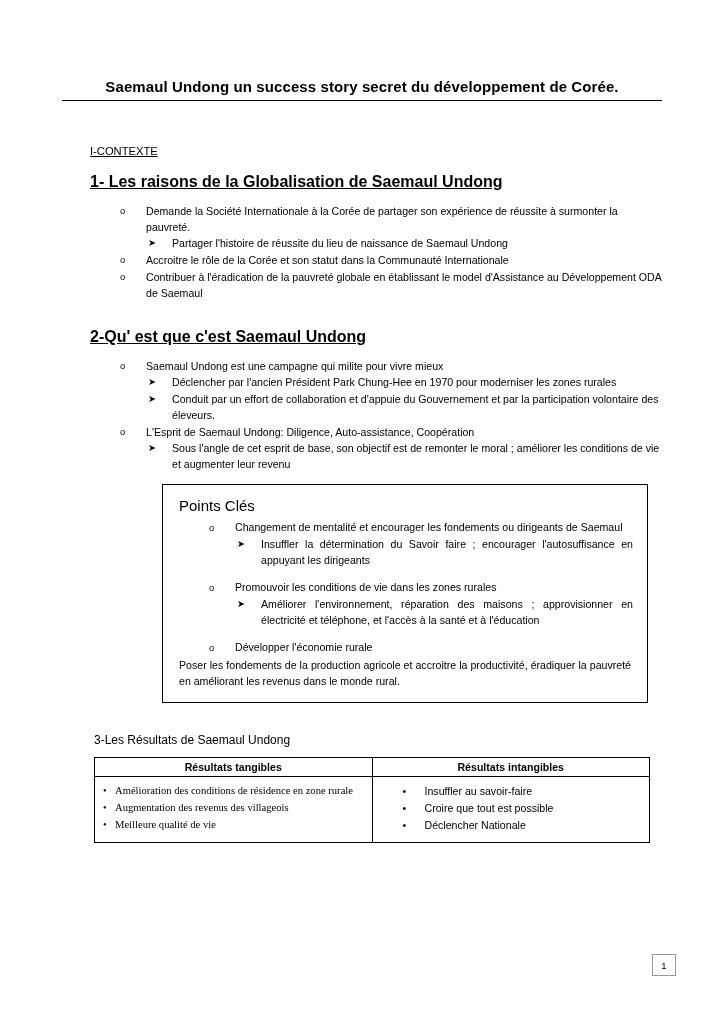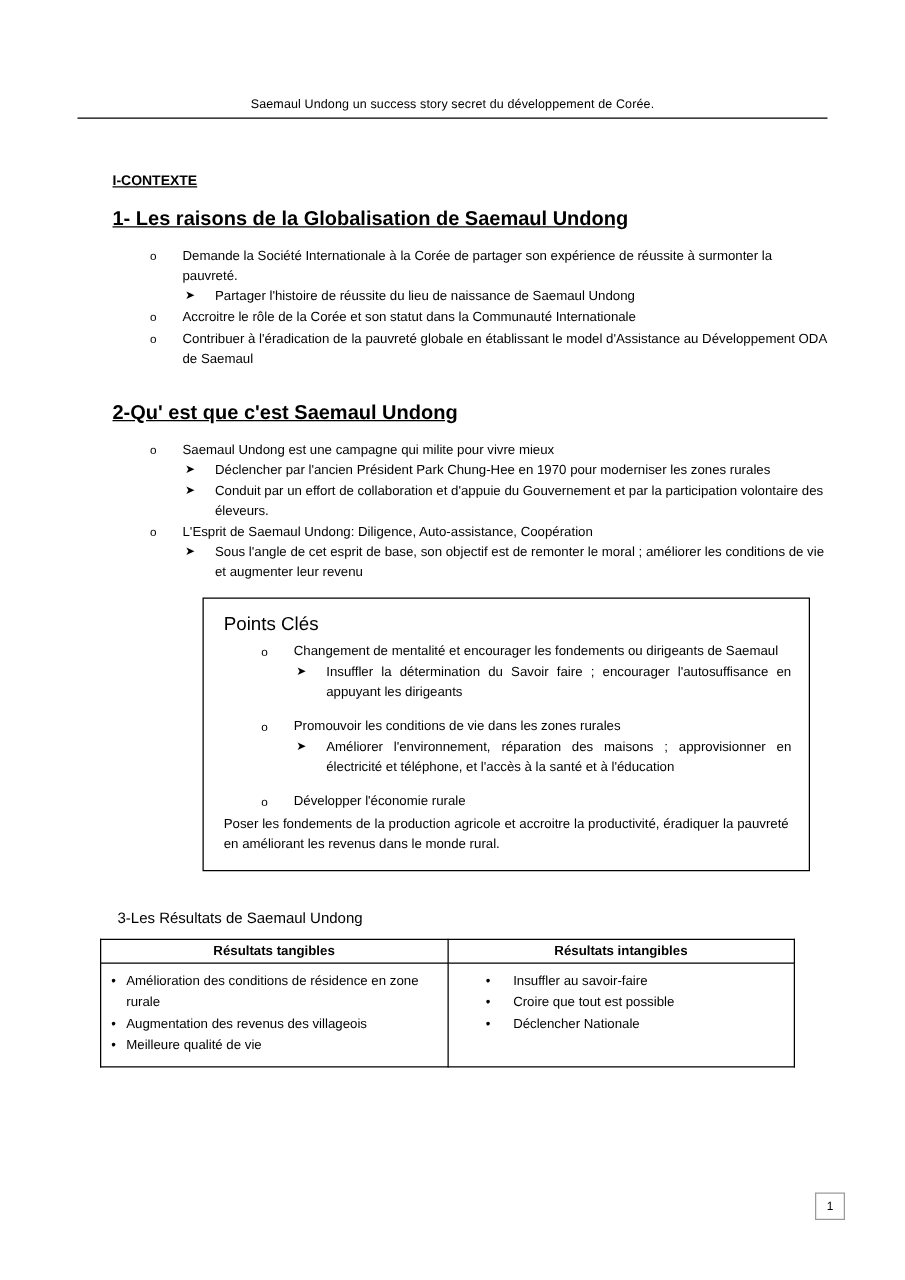--- a/index.html
+++ b/index.html
@@ -17,30 +17,30 @@
   }
   .page {
     position: relative;
     width: 724px;
     height: 1024px;
     box-sizing: border-box;
     padding: 78px 62px 30px 62px;
   }
   .doc-title {
     text-align: center;
-    font-size: 10px;
-    font-weight: normal;
+    font-size: 15px;
+    font-weight: bold;
     letter-spacing: 0.1px;
     border-bottom: 1.4px solid #000;
     padding-bottom: 5px;
     margin: 0 0 44px 0;
   }
   .h-section {
     font-size: 11.2px;
-    font-weight: bold;
+    font-weight: normal;
     text-decoration: underline;
     margin: 0 0 16px 28px;
   }
   .h-sub {
     font-size: 16px;
     font-weight: bold;
     text-decoration: underline;
     margin: 0 0 12px 28px;
   }
   .h-sub.spaced {
@@ -110,40 +110,41 @@
     margin: 2px 2px 0 2px;
   }
   .h-results {
     font-size: 12px;
     font-weight: normal;
     margin: 30px 0 10px 32px;
   }
   table.results {
     border-collapse: collapse;
     width: 556px;
-    margin-left: 18px;
+    margin-left: 32px;
     table-layout: fixed;
   }
   table.results th {
     border: 1.2px solid #000;
     font-size: 10.6px;
     font-weight: bold;
     padding: 3px 4px;
     text-align: center;
   }
   table.results td {
     border: 1.2px solid #000;
     font-size: 10.6px;
     padding: 6px 8px 8px 8px;
     vertical-align: top;
   }
   td ul.dash {
     list-style: none;
     margin: 0;
     padding: 0;
+    font-family: Liberation Serif, serif;
   }
   td ul.dash > li {
     position: relative;
     padding-left: 12px;
     line-height: 1.6;
   }
   td ul.dash > li:before {
     content: "\2022";
     position: absolute;
     left: 0;

